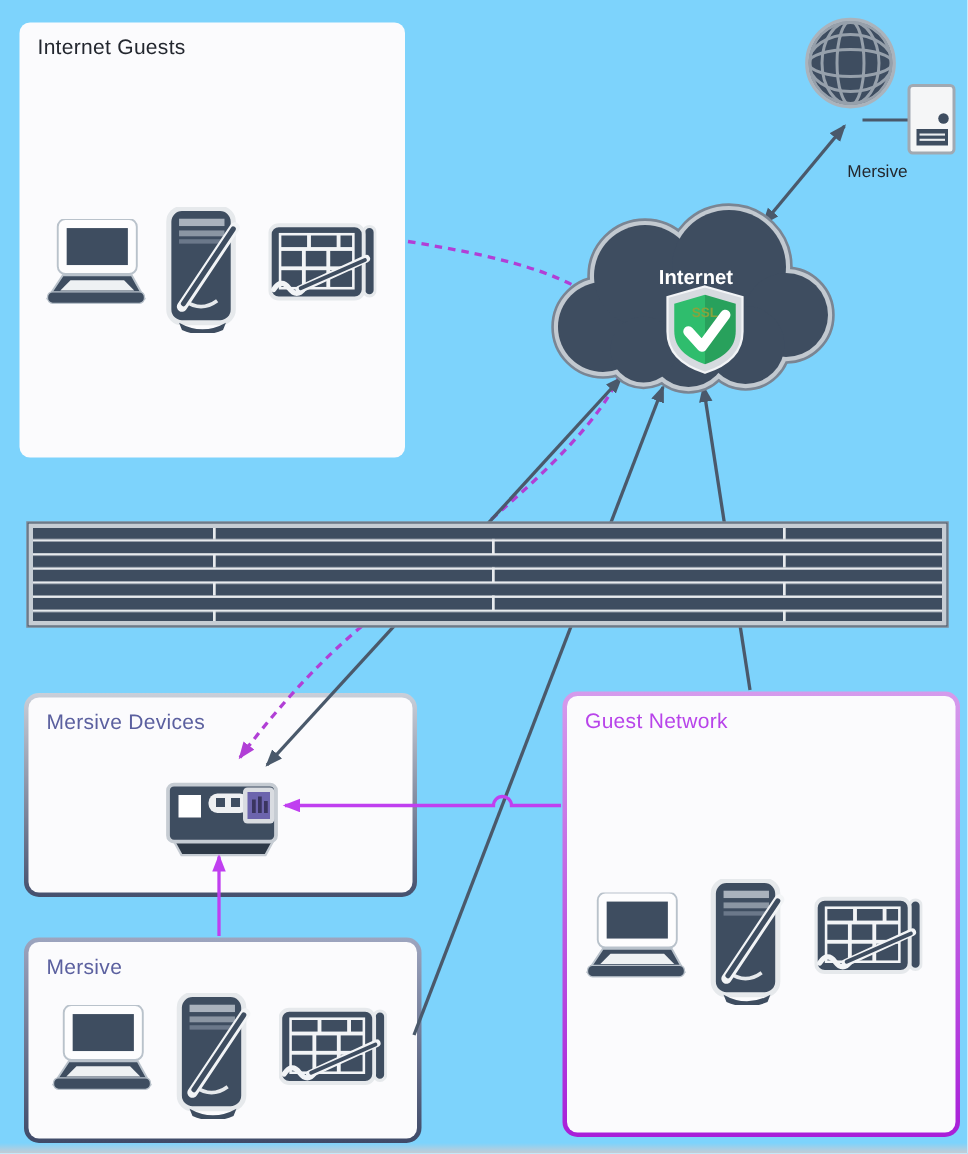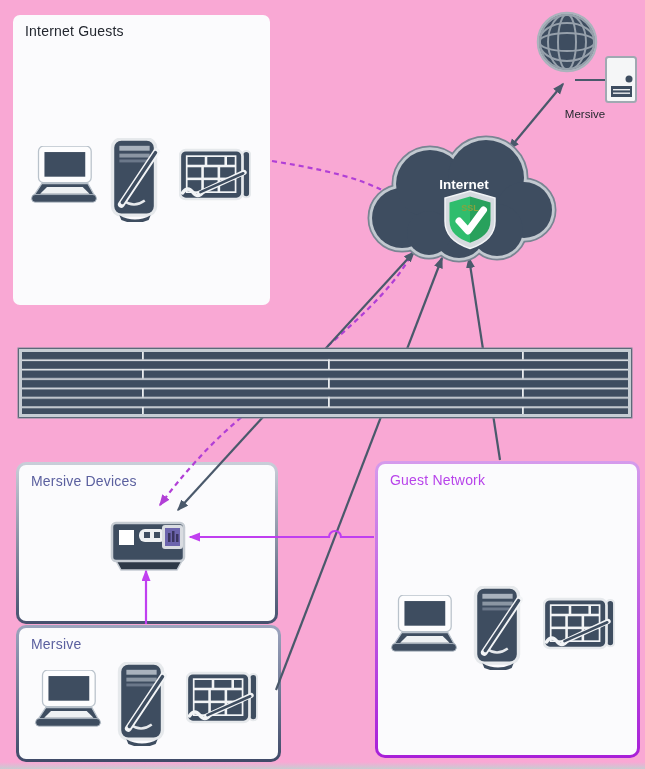--- a/index.html
+++ b/index.html
@@ -1,25 +1,25 @@
 <!DOCTYPE html>
 <html><head>
 <meta charset="utf-8">
 <style>
   html,body{margin:0;padding:0;background:#ffffff;}
   body{font-family:"Liberation Sans",sans-serif;}
-  #stage{position:relative;width:645px;height:769px;background:#f9a8d4;overflow:hidden;}
+  #stage{position:relative;width:645px;height:769px;background:#7dd3fc;overflow:hidden;}
 
   .box{position:absolute;border-radius:10px;padding:3px;box-sizing:border-box;z-index:1;}
   .box-inner{width:100%;height:100%;border-radius:7px;background:#fbfbfd;position:relative;}
   .box-title{position:absolute;top:8px;left:12px;font-size:14px;letter-spacing:.2px;}
 
   .box-internet-guests{left:10px;top:12px;width:263px;height:296px;
      background:linear-gradient(180deg,#c染EA 0%,#c08ae0 0%,#8e2ed0 100%);}
-  .box-mersive-devices{left:16px;top:462px;width:262px;height:162px;
+  .box-mersive-devices{left:16px;top:462px;width:262px;height:136px;
      background:linear-gradient(180deg,#c9cfd9 0%,#45506e 100%);}
   .box-clients{left:16px;top:625px;width:265px;height:137px;
      background:linear-gradient(180deg,#9da5bf 0%,#3f4a68 100%);}
   .box-guest-network{left:375px;top:461px;width:265px;height:297px;
      background:linear-gradient(180deg,#d59bec 0%,#a81fd8 100%);}
 
   .title-dark{color:#23272f;}
   .title-slate{color:#5b609f;}
   .title-magenta{color:#b844ea;}
 

